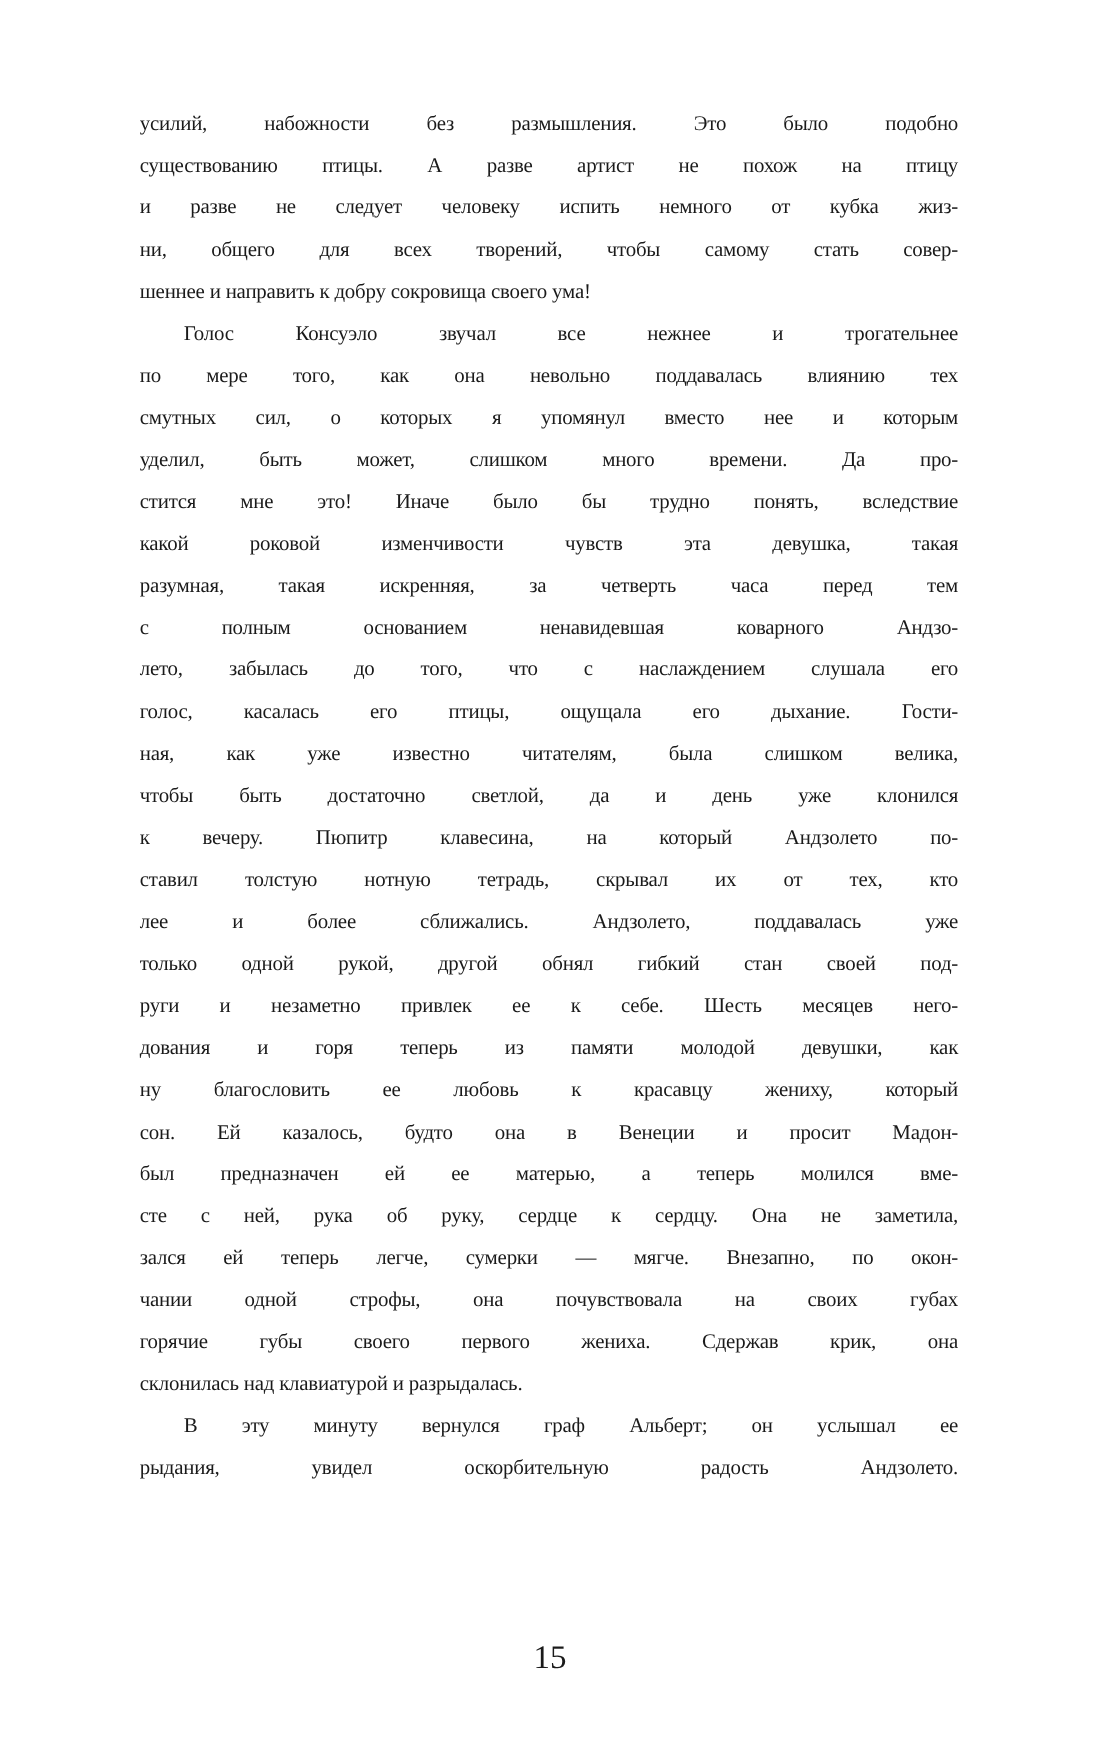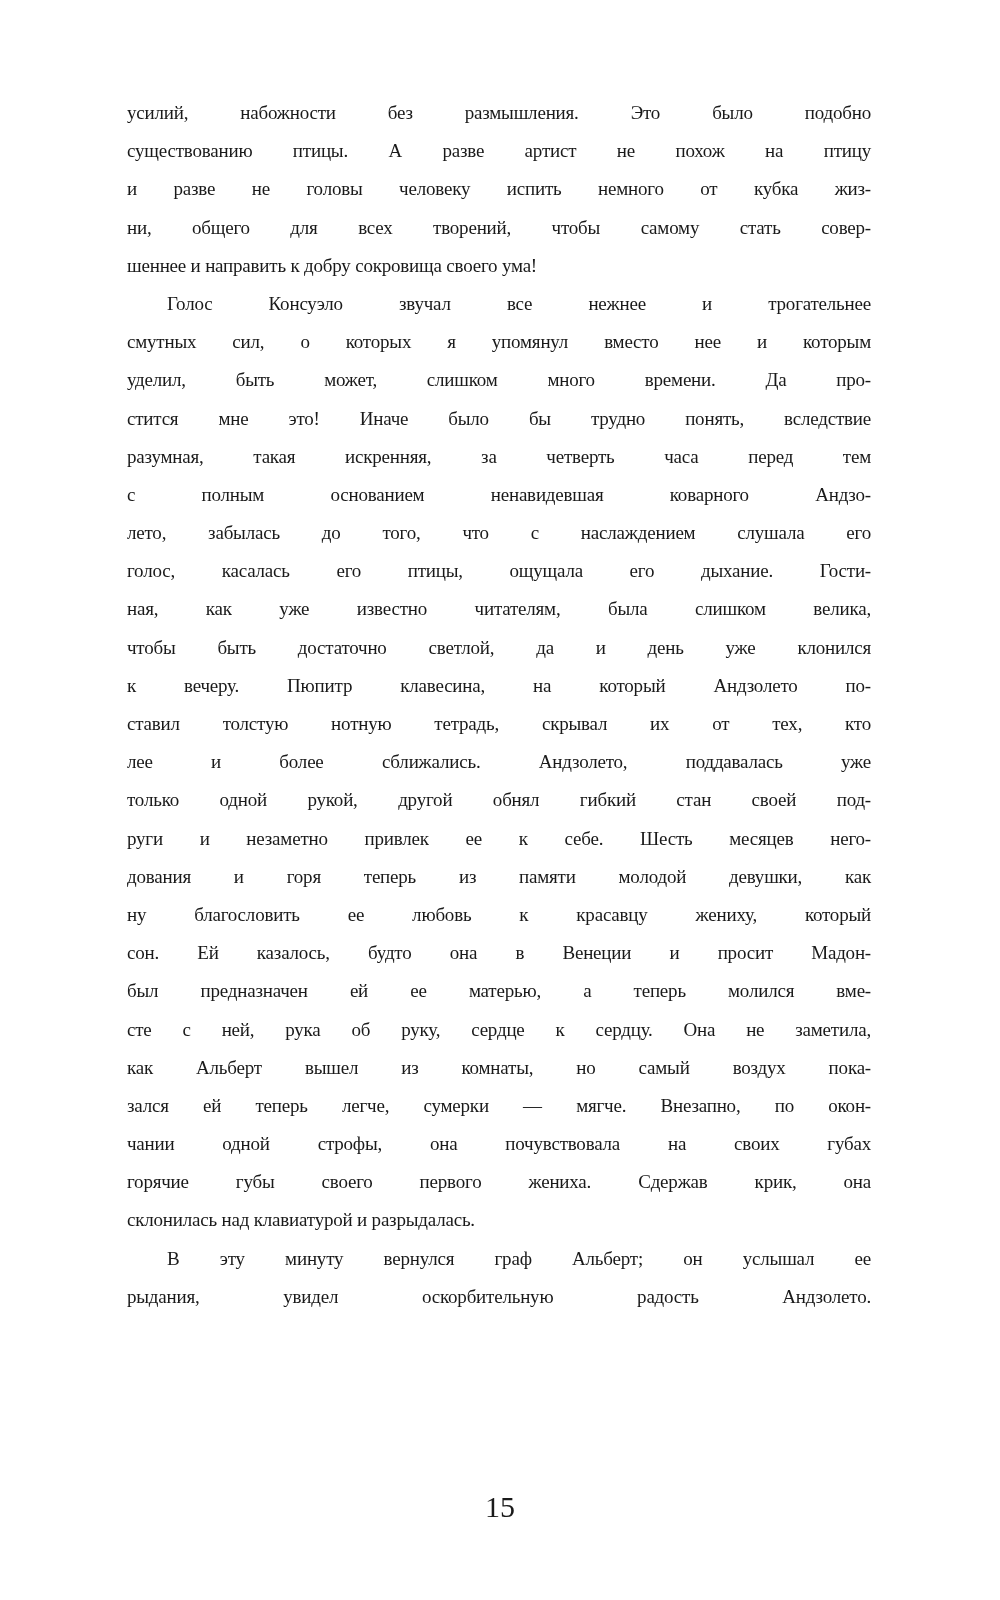--- a/index.html
+++ b/index.html
@@ -48,47 +48,48 @@
   }
 </style>
 </head>
 <body>
 
 <div class="page">
 
   <div>
     <span class="line">усилий, набожности без размышления. Это было подобно</span>
     <span class="line">существованию птицы. А разве артист не похож на птицу</span>
-    <span class="line">и разве не головы человеку испить немного от кубка жиз-</span>
+    <span class="line">и разве не следует человеку испить немного от кубка жиз-</span>
     <span class="line">ни, общего для всех творений, чтобы самому стать совер-</span>
     <span class="line last">шеннее и направить к добру сокровища своего ума!</span>
   </div>
 
   <div>
     <span class="line indent">Голос Консуэло звучал все нежнее и трогательнее</span>
+    <span class="line">по мере того, как она невольно поддавалась влиянию тех</span>
     <span class="line">смутных сил, о которых я упомянул вместо нее и которым</span>
     <span class="line">уделил, быть может, слишком много времени. Да про-</span>
     <span class="line">стится мне это! Иначе было бы трудно понять, вследствие</span>
+    <span class="line">какой роковой изменчивости чувств эта девушка, такая</span>
     <span class="line">разумная, такая искренняя, за четверть часа перед тем</span>
     <span class="line">с полным основанием ненавидевшая коварного Андзо-</span>
     <span class="line">лето, забылась до того, что с наслаждением слушала его</span>
     <span class="line">голос, касалась его птицы, ощущала его дыхание. Гости-</span>
     <span class="line">ная, как уже известно читателям, была слишком велика,</span>
     <span class="line">чтобы быть достаточно светлой, да и день уже клонился</span>
     <span class="line">к вечеру. Пюпитр клавесина, на который Андзолето по-</span>
     <span class="line">ставил толстую нотную тетрадь, скрывал их от тех, кто</span>
     <span class="line">лее и более сближались. Андзолето, поддавалась уже</span>
     <span class="line">только одной рукой, другой обнял гибкий стан своей под-</span>
     <span class="line">руги и незаметно привлек ее к себе. Шесть месяцев него-</span>
     <span class="line">дования и горя теперь из памяти молодой девушки, как</span>
     <span class="line">ну благословить ее любовь к красавцу жениху, который</span>
     <span class="line">сон. Ей казалось, будто она в Венеции и просит Мадон-</span>
     <span class="line">был предназначен ей ее матерью, а теперь молился вме-</span>
     <span class="line">сте с ней, рука об руку, сердце к сердцу. Она не заметила,</span>
-    <span class="line">как Альберт вышел из комнаты, но самый воздух пока-</span>
     <span class="line">зался ей теперь легче, сумерки — мягче. Внезапно, по окон-</span>
     <span class="line">чании одной строфы, она почувствовала на своих губах</span>
     <span class="line">горячие губы своего первого жениха. Сдержав крик, она</span>
     <span class="line last">склонилась над клавиатурой и разрыдалась.</span>
   </div>
 
   <div>
     <span class="line indent">В эту минуту вернулся граф Альберт; он услышал ее</span>
     <span class="line">рыдания, увидел оскорбительную радость Андзолето.</span>
   </div>

